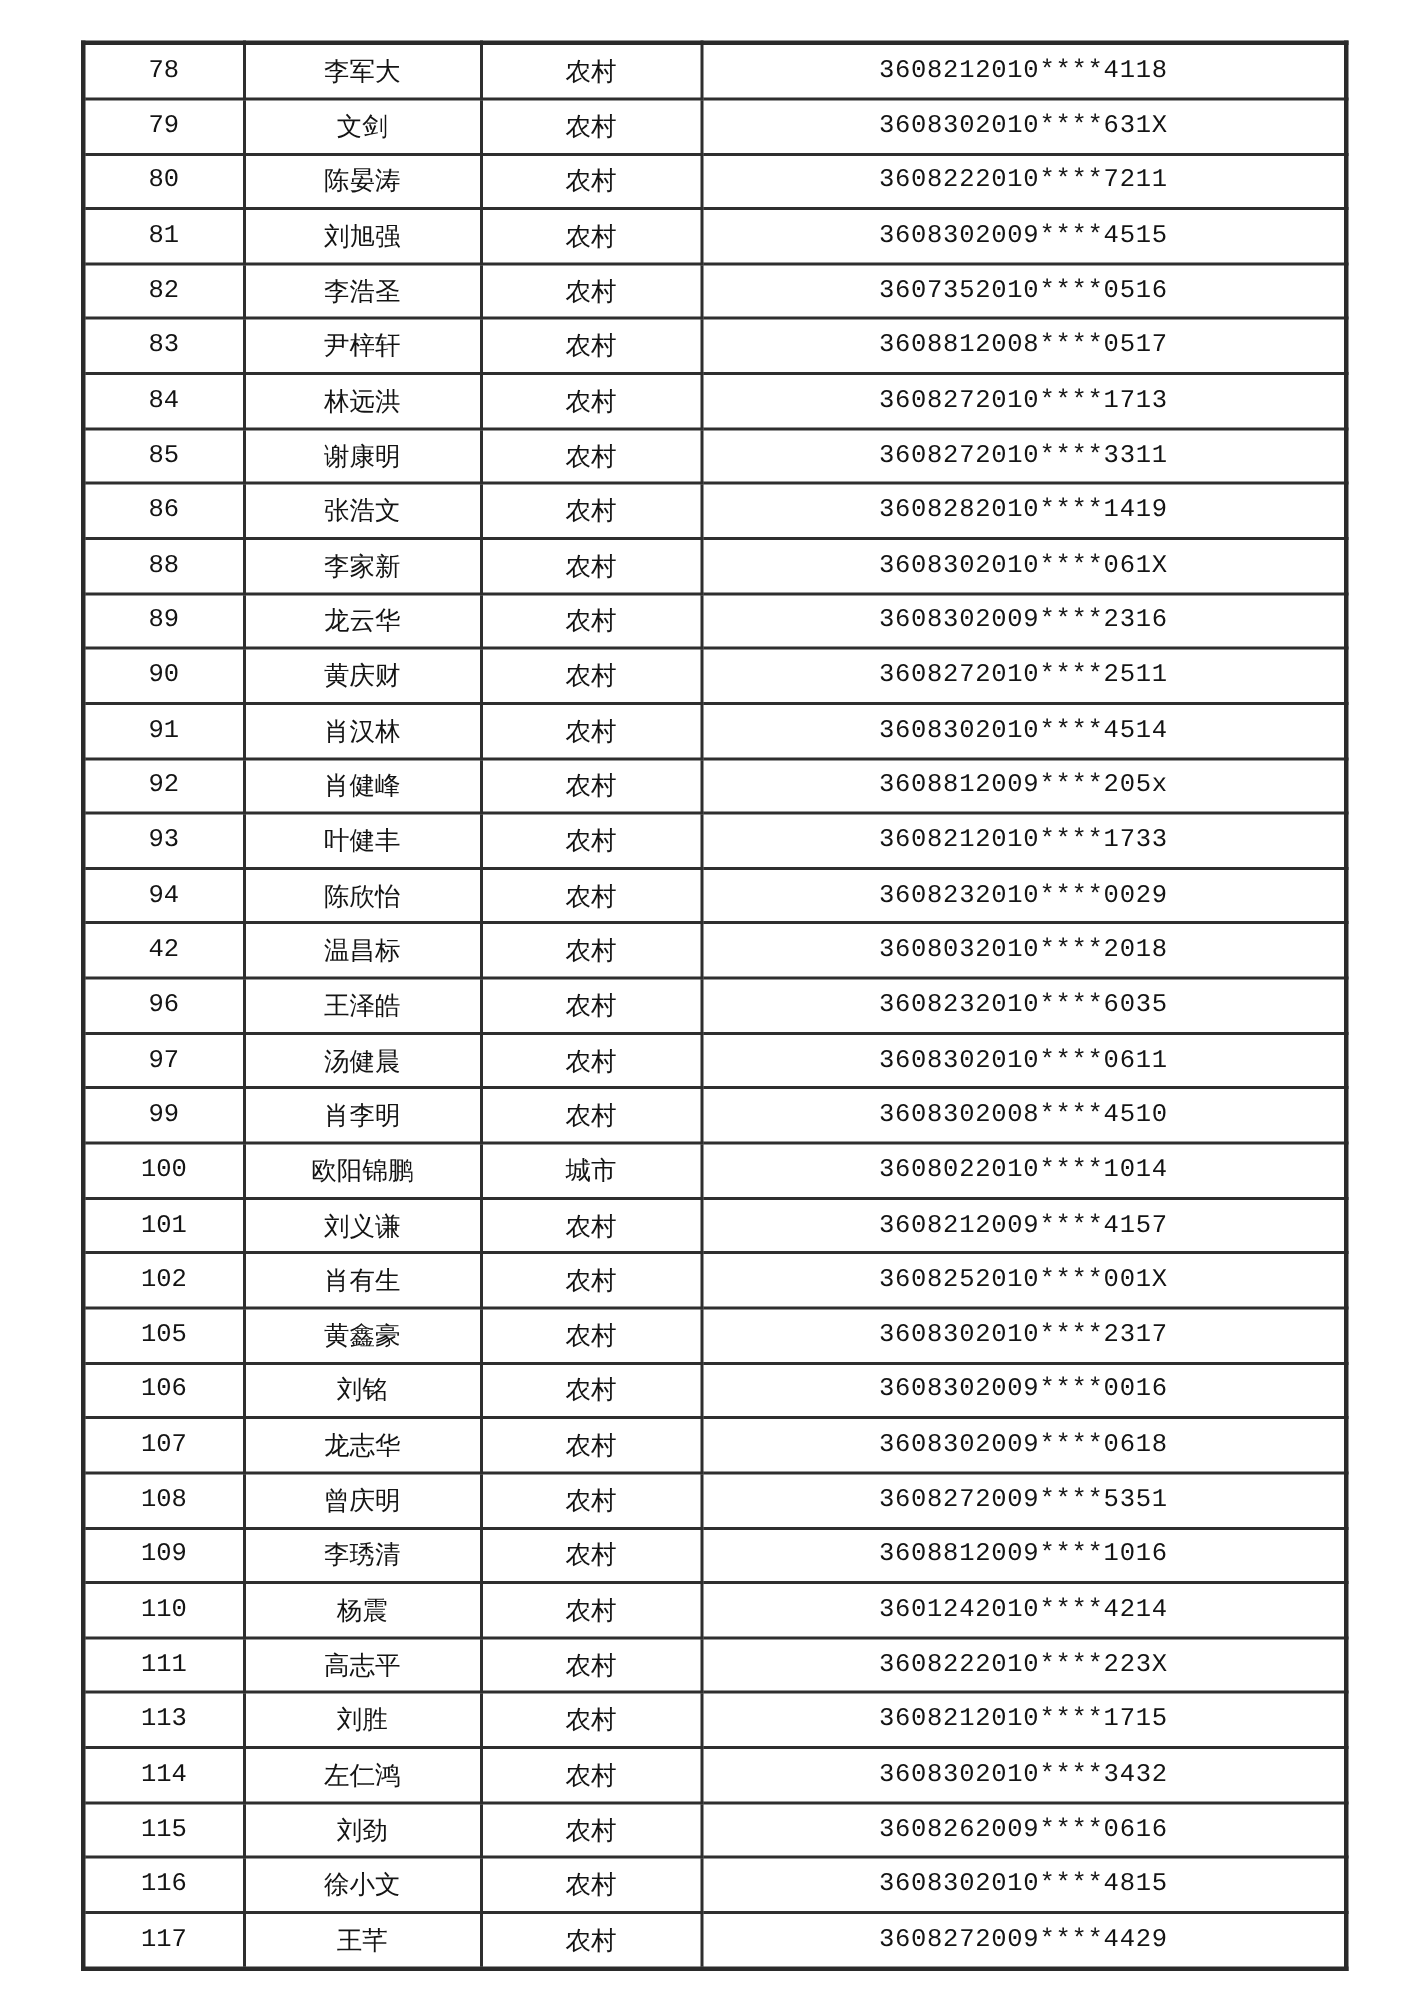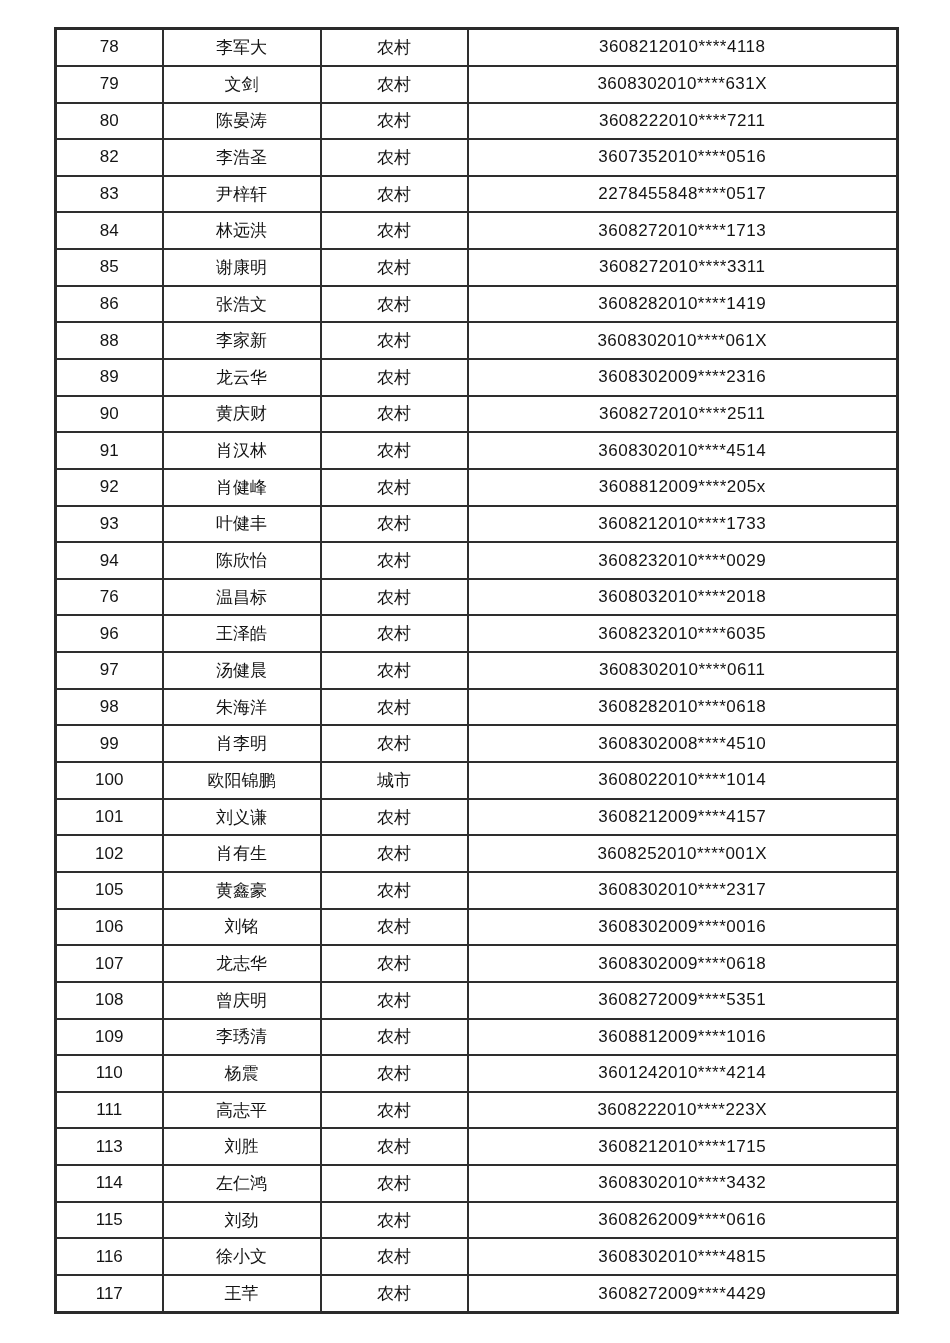--- a/index.html
+++ b/index.html
@@ -5,21 +5,21 @@
   html, body {
     margin: 0;
     padding: 0;
     background: #ffffff;
   }
   .page {
     position: relative;
     width: 950px;
     height: 1343px;
     background: #ffffff;
-    font-family: Liberation Sans, sans-serif;
+    font-family: Liberation Mono, monospace;
     overflow: hidden;
   }
   table.roster {
     position: absolute;
     left: 54px;
     top: 27px;
     width: 842px;
     height: 1287px;
     border-collapse: collapse;
     table-layout: fixed;
@@ -64,33 +64,39 @@
     <td class="cell-id">3608302010****631X</td>
   </tr>
 
   <tr>
     <td class="cell-no">80</td>
     <td class="cell-name">陈晏涛</td>
     <td class="cell-cat">农村</td>
     <td class="cell-id">3608222010****7211</td>
   </tr>
 
+  <tr>
+    <td class="cell-no">81</td>
+    <td class="cell-name">刘旭强</td>
+    <td class="cell-cat">农村</td>
+    <td class="cell-id">3608302009****4515</td>
+  </tr>
 
   <tr>
     <td class="cell-no">82</td>
     <td class="cell-name">李浩圣</td>
     <td class="cell-cat">农村</td>
     <td class="cell-id">3607352010****0516</td>
   </tr>
 
   <tr>
     <td class="cell-no">83</td>
     <td class="cell-name">尹梓轩</td>
     <td class="cell-cat">农村</td>
-    <td class="cell-id">2278455848****0517</td>
+    <td class="cell-id">3608812008****0517</td>
   </tr>
 
   <tr>
     <td class="cell-no">84</td>
     <td class="cell-name">林远洪</td>
     <td class="cell-cat">农村</td>
     <td class="cell-id">3608272010****1713</td>
   </tr>
 
   <tr>
@@ -151,46 +157,40 @@
   </tr>
 
   <tr>
     <td class="cell-no">94</td>
     <td class="cell-name">陈欣怡</td>
     <td class="cell-cat">农村</td>
     <td class="cell-id">3608232010****0029</td>
   </tr>
 
   <tr>
-    <td class="cell-no">76</td>
+    <td class="cell-no">42</td>
     <td class="cell-name">温昌标</td>
     <td class="cell-cat">农村</td>
     <td class="cell-id">3608032010****2018</td>
   </tr>
 
   <tr>
     <td class="cell-no">96</td>
     <td class="cell-name">王泽皓</td>
     <td class="cell-cat">农村</td>
     <td class="cell-id">3608232010****6035</td>
   </tr>
 
   <tr>
     <td class="cell-no">97</td>
     <td class="cell-name">汤健晨</td>
     <td class="cell-cat">农村</td>
     <td class="cell-id">3608302010****0611</td>
   </tr>
 
-  <tr>
-    <td class="cell-no">98</td>
-    <td class="cell-name">朱海洋</td>
-    <td class="cell-cat">农村</td>
-    <td class="cell-id">3608282010****0618</td>
-  </tr>
 
   <tr>
     <td class="cell-no">99</td>
     <td class="cell-name">肖李明</td>
     <td class="cell-cat">农村</td>
     <td class="cell-id">3608302008****4510</td>
   </tr>
 
   <tr>
     <td class="cell-no">100</td>

